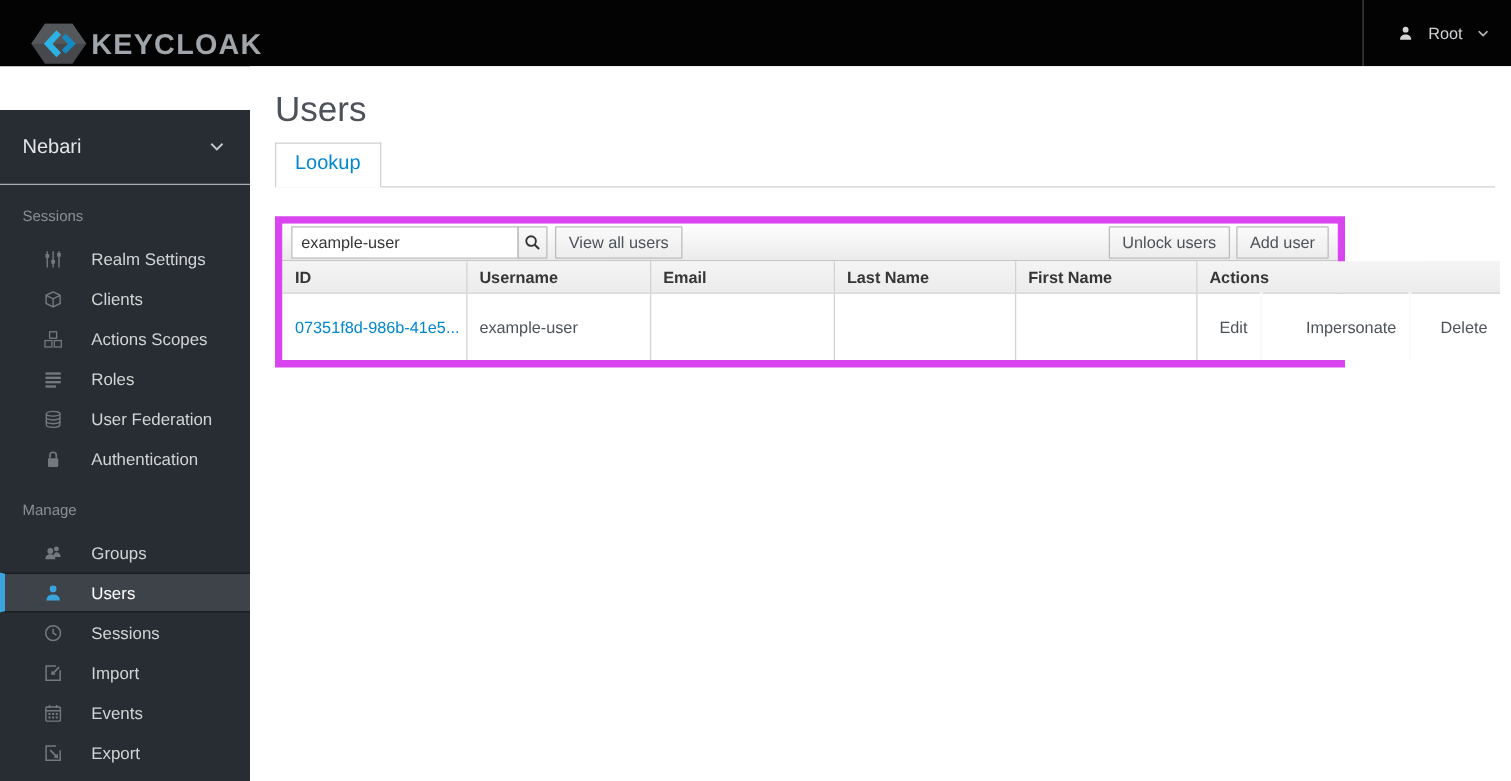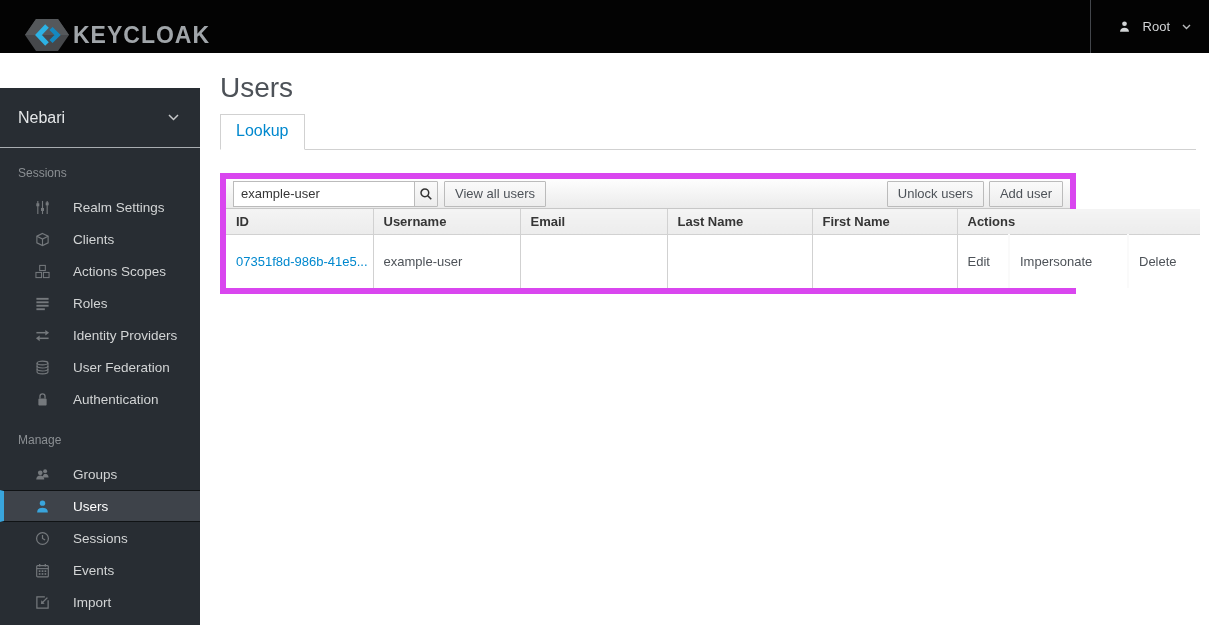--- a/index.html
+++ b/index.html
@@ -58,21 +58,21 @@
   .btn + .btn.right { margin-left:5px; }
 
   table.users { width:974px; table-layout:fixed; border-collapse:collapse; }
   table.users th { background:linear-gradient(#f4f4f4,#ececec); text-align:left;
     font-size:13px; font-weight:700; color:#363636; padding:5px 10px;
     border-bottom:1px solid #d1d1d1; }
   table.users th + th { border-left:1px solid #d1d1d1; }
   table.users td { font-size:13px; color:#4d5258; padding:19px 10px; height:27px;
     background:#fff; }
   table.users td + td { border-left:1px solid #d1d1d1; }
-  td.action-cell { background:#efefef; text-align:left; cursor:pointer; padding:5px 3px; }
+  td.action-cell { background:#efefef; text-align:right; cursor:pointer; padding:5px 3px; }
   td.action-cell + td.action-cell { border-left:2px solid #fafafa; }
   a.id-link { color:#0088ce; text-decoration:none; white-space:nowrap; overflow:hidden; }
 </style>
 </head>
 <body>
 
 <div class="topbar">
   <div class="brand">
     <svg width="46" height="36" viewBox="0 0 46 36">
       <polygon points="12,2 34,2 45,18 34,34 12,34 1,18" fill="#46484b"></polygon>
@@ -137,29 +137,20 @@
   <div class="nav-item">
     <svg class="ic" viewBox="0 0 16 16" fill="currentColor">
       <rect x="1.5" y="2" width="13" height="2"></rect>
         <rect x="1.5" y="5.7" width="13" height="2"></rect>
         <rect x="1.5" y="9.4" width="13" height="2"></rect>
         <rect x="1.5" y="13.1" width="9" height="2"></rect>
     </svg>
     <span>Roles</span>
   </div>
   <div class="nav-item">
-    <svg class="ic" viewBox="0 0 16 16" fill="currentColor">
-      <rect x="1.5" y="4.2" width="10" height="1.6"></rect>
-        <polygon points="11,2 15,5 11,8"></polygon>
-      <rect x="4.5" y="10.2" width="10" height="1.6"></rect>
-        <polygon points="5,8 1,11 5,14"></polygon>
-    </svg>
-    <span>Identity Providers</span>
-  </div>
-  <div class="nav-item">
     <svg class="ic" viewBox="0 0 16 16" fill="none" stroke="currentColor" stroke-width="1.2">
       <ellipse cx="8" cy="3.2" rx="5.8" ry="2"></ellipse>
         <path d="M2.2 3.2 V12.8 C2.2 13.9 4.8 14.8 8 14.8 S13.8 13.9 13.8 12.8 V3.2"></path>
       <path d="M2.2 6.5 C2.2 7.6 4.8 8.5 8 8.5 S13.8 7.6 13.8 6.5"></path>
         <path d="M2.2 9.7 C2.2 10.8 4.8 11.7 8 11.7 S13.8 10.8 13.8 9.7"></path>
     </svg>
     <span>User Federation</span>
   </div>
   <div class="nav-item">
     <svg class="ic" viewBox="0 0 16 16">
@@ -186,45 +177,45 @@
         <path d="M2.3 14.3 C2.3 10.6 4.9 9.2 8 9.2 S13.7 10.6 13.7 14.3 Z"></path>
     </svg>
     <span>Users</span>
   </div>
   <div class="nav-item">
     <svg class="ic" viewBox="0 0 16 16" fill="none" stroke="currentColor" stroke-width="1.3">
       <circle cx="8" cy="8" r="6.3"></circle>
         <path d="M8 4.2 V8 L10.8 9.6"></path>
     </svg>
     <span>Sessions</span>
+  </div>
+  <div class="nav-item">
+    <svg class="ic" viewBox="0 0 16 16">
+      <path d="M14 5.5 V14 H2 V2 H10.5" fill="none" stroke="currentColor" stroke-width="1.3"></path>
+      <line x1="13.2" y1="2.8" x2="7.6" y2="8.4" stroke="currentColor" stroke-width="1.5"></line>
+      <polygon points="6.3,9.7 10.3,9.2 6.8,5.7" fill="currentColor"></polygon>
+    </svg>
+    <span>Import</span>
   </div>
   <div class="nav-item">
     <svg class="ic" viewBox="0 0 16 16">
       <rect x="1.8" y="2.8" width="12.4" height="12" rx="1" fill="none" stroke="currentColor" stroke-width="1.2"></rect>
       <line x1="1.8" y1="6" x2="14.2" y2="6" stroke="currentColor" stroke-width="1.2"></line>
       <line x1="5" y1="1" x2="5" y2="3.6" stroke="currentColor" stroke-width="1.4"></line>
       <line x1="11" y1="1" x2="11" y2="3.6" stroke="currentColor" stroke-width="1.4"></line>
       <g fill="currentColor">
           <rect x="4" y="7.8" width="1.8" height="1.8"></rect>
           <rect x="7.1" y="7.8" width="1.8" height="1.8"></rect>
           <rect x="10.2" y="7.8" width="1.8" height="1.8"></rect>
           <rect x="4" y="10.8" width="1.8" height="1.8"></rect>
           <rect x="7.1" y="10.8" width="1.8" height="1.8"></rect>
           <rect x="10.2" y="10.8" width="1.8" height="1.8"></rect>
         </g>
     </svg>
     <span>Events</span>
-  </div>
-  <div class="nav-item">
-    <svg class="ic" viewBox="0 0 16 16">
-      <path d="M14 5.5 V14 H2 V2 H10.5" fill="none" stroke="currentColor" stroke-width="1.3"></path>
-      <line x1="13.2" y1="2.8" x2="7.6" y2="8.4" stroke="currentColor" stroke-width="1.5"></line>
-      <polygon points="6.3,9.7 10.3,9.2 6.8,5.7" fill="currentColor"></polygon>
-    </svg>
-    <span>Import</span>
   </div>
   <div class="nav-item">
     <svg class="ic" viewBox="0 0 16 16">
       <path d="M14 5.5 V14 H2 V2 H10.5" fill="none" stroke="currentColor" stroke-width="1.3"></path>
       <line x1="5.5" y1="5.5" x2="11" y2="11" stroke="currentColor" stroke-width="1.5"></line>
       <polygon points="12.3,12.3 8.3,11.8 11.8,8.3" fill="currentColor"></polygon>
     </svg>
     <span>Export</span>
   </div>
 </div>

